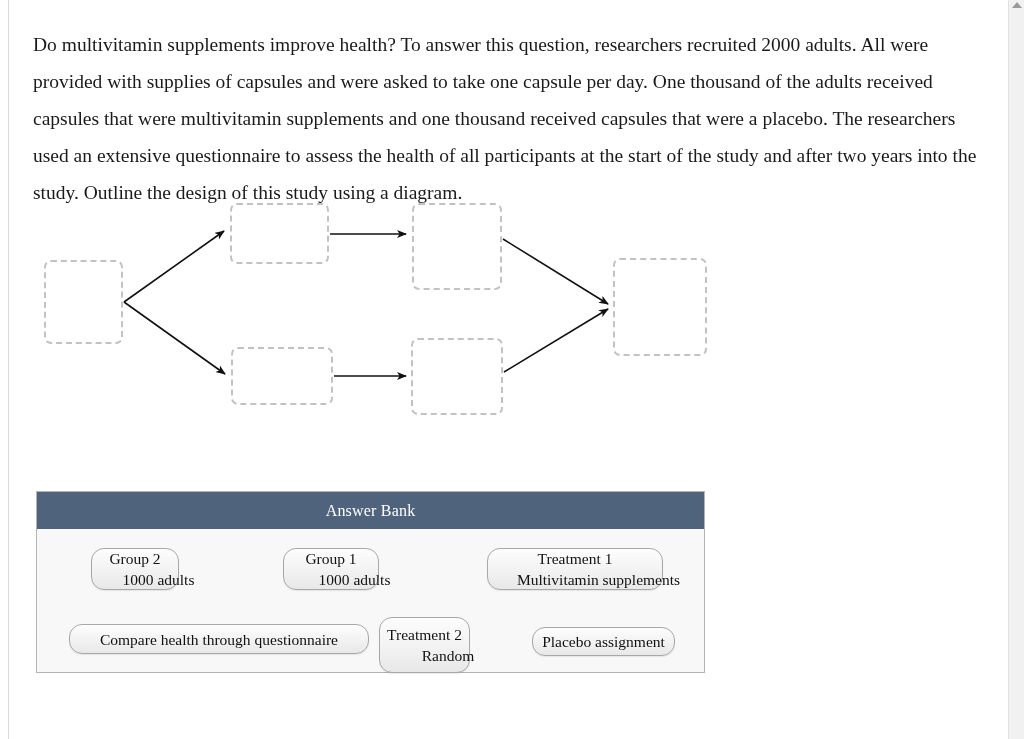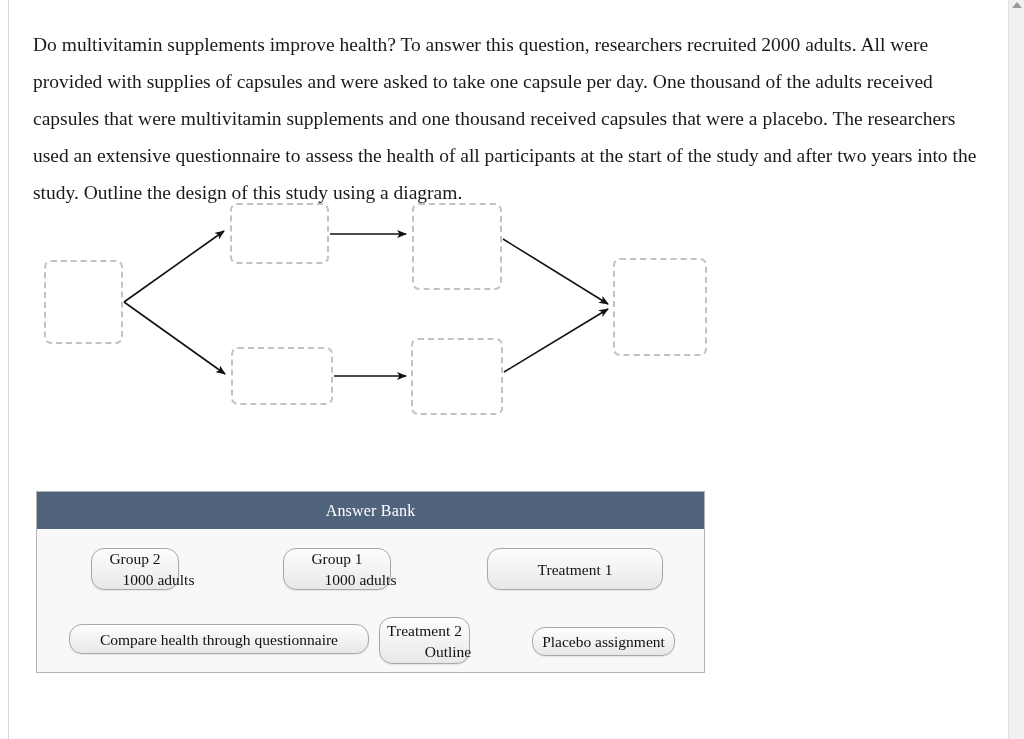--- a/index.html
+++ b/index.html
@@ -169,36 +169,37 @@
   <div class="answer-bank">
     <div class="answer-bank-header">Answer Bank</div>
 
     <div class="answer-bank-body">
 
       <div class="tile" style="left:54px; top:19px; width:88px; height:42px;">
         <span>Group 2</span>
         <span class="line2">1000 adults</span>
       </div>
 
-      <div class="tile" style="left:246px; top:19px; width:108px; height:42px;text-align:center;">
+      <div class="tile" style="left:246px; top:19px; width:96px; height:42px;text-align:center;">
         <span>Group 1</span>
         <span class="line2">1000 adults</span>
       </div>
 
       <div class="tile" style="left:450px; top:19px; width:176px; height:42px;">
         <span>Treatment 1</span>
+        <span class="line2">Multivitamin supplements</span>
       </div>
 
       <div class="tile" style="left:32px; top:95px; width:300px; height:30px;">
         <span>Compare health through questionnaire</span>
       </div>
 
-      <div class="tile" style="left:342px; top:88px; width:91px; height:47px;">
+      <div class="tile" style="left:342px; top:88px; width:91px; height:56px;">
         <span>Treatment 2</span>
-        <span class="line2">Outline</span>
+        <span class="line2">Random</span>
       </div>
 
       <div class="tile" style="left:495px; top:98px; width:143px; height:29px;">
         <span>Placebo assignment</span>
       </div>
 
     </div>
   </div>
 
   <div class="scrollbar">

